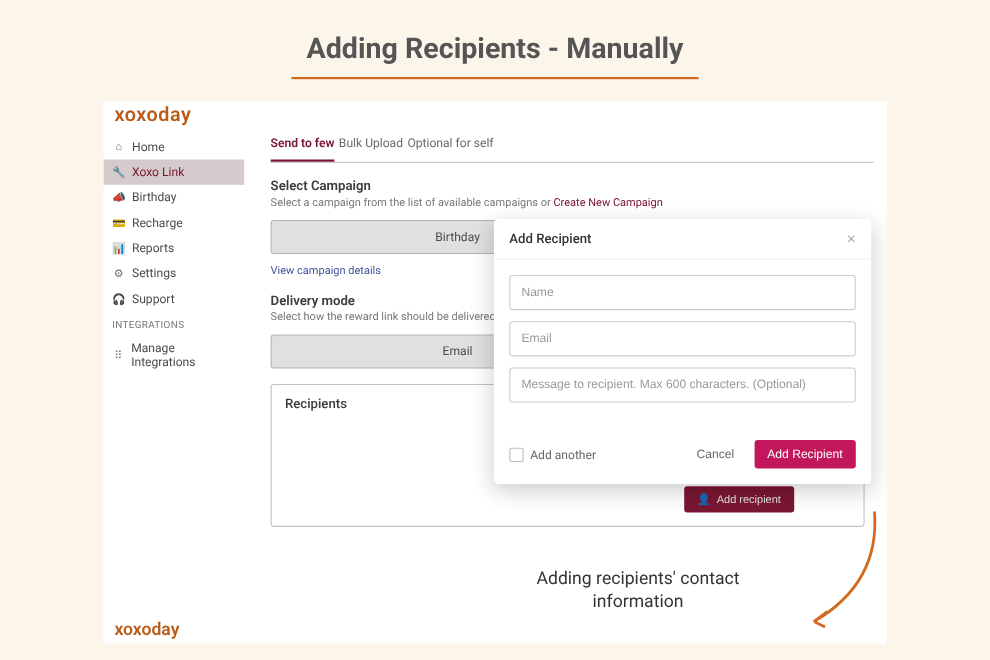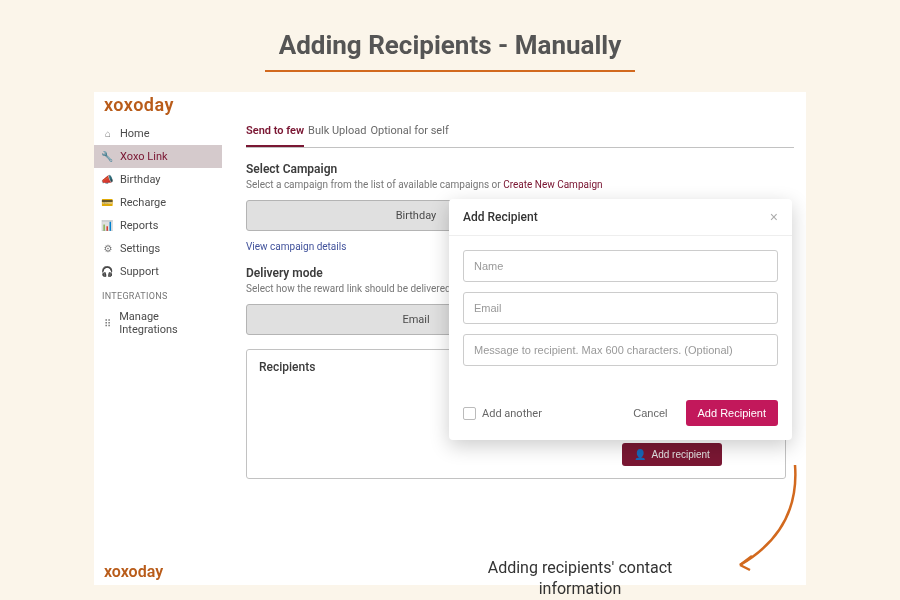--- a/index.html
+++ b/index.html
@@ -270,21 +270,21 @@
       border: none;
       border-radius: 3px;
       padding: 7px 12px;
       font-size: 11px;
       cursor: pointer;
     }
     
     .annotation {
       position: absolute;
       left: 480px;
-      top: 558px;
+      top: 516px;
       font-size: 16px;
       color: #333;
       text-align: center;
       line-height: 1.3;
       width: 200px;
     }
     .arrow-svg {
       position: absolute;
       left: 680px;
       top: 460px;

